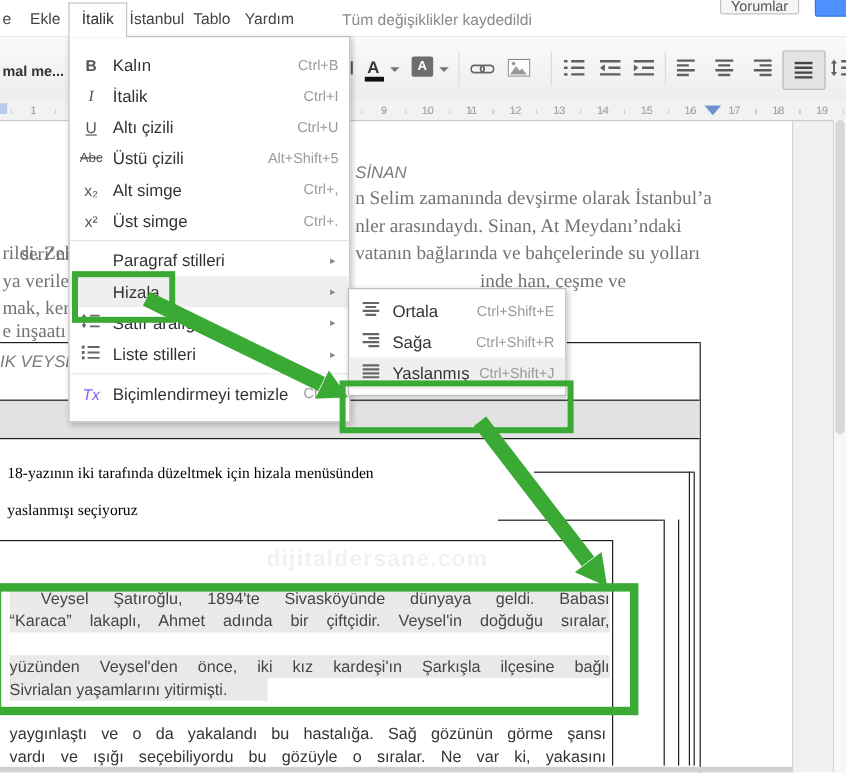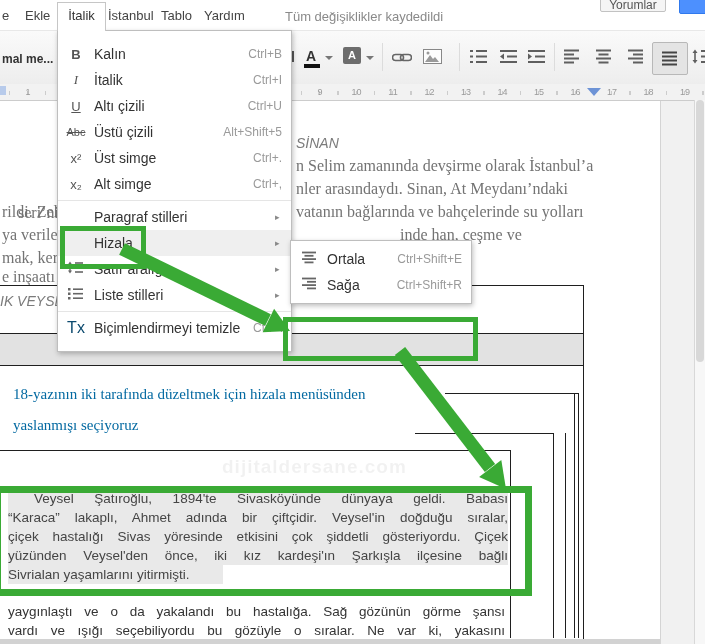--- a/index.html
+++ b/index.html
@@ -37,21 +37,21 @@
   #ruler-marker{position:absolute;left:587px;top:4px;width:0;height:0;
       border-left:7px solid transparent;border-right:7px solid transparent;
       border-top:8px solid #6d93d6;}
   #ruler-left-marker{position:absolute;left:0;top:2px;width:6px;height:9px;background:#b8cbeb;}
   
   .docline{position:absolute;font-size:16px;color:#737373;white-space:nowrap;z-index:1;}
   .dochead{position:absolute;font-size:14px;font-style:italic;color:#7b7b7b;white-space:nowrap;z-index:1;}
   .frameline{position:absolute;background:#1f1f1f;z-index:1;}
   #graybar{position:absolute;left:0;top:333px;width:583px;height:31px;background:#e2e2e2;
            border-top:1px solid #1f1f1f;border-bottom:1px solid #1f1f1f;z-index:1;}
-  .tut{position:absolute;left:13px;font-size:15px;color:#0369a1;white-space:nowrap;z-index:1;}
+  .tut{position:absolute;left:6px;font-size:13px;color:#000000;white-space:nowrap;z-index:1;}
   #watermark{position:absolute;left:222px;top:456px;font-size:19px;font-weight:bold;
              letter-spacing:1px;color:rgba(0,0,0,0.055);z-index:1;}
   .boxline{position:absolute;left:8px;width:500px;height:19px;font-size:13.5px;line-height:19px;
            color:#454545;background:#e9e9e9;text-align:justify;text-align-last:justify;z-index:2;}
   .botline{position:absolute;left:8px;width:497px;height:19px;font-size:13.5px;line-height:19px;
            color:#333;text-align:justify;text-align-last:justify;z-index:2;}
   #bottomband{position:absolute;left:0;top:639px;width:660px;height:5px;background:#d2d2d2;z-index:1;}
   #page-gutter{position:absolute;left:660px;top:100px;width:34px;height:544px;background:#f1f1f1;
                border-left:1px solid #d4d4d4;z-index:0;}
   
@@ -64,21 +64,21 @@
   .micon{width:36px;flex:none;text-align:center;color:#555;font-size:13px;}
   .mlabel{flex:1;font-size:14px;color:#333;white-space:nowrap;}
   .mshort{font-size:12px;color:#9a9a9a;padding-right:9px;}
   .marrow{width:16px;color:#888;font-size:9px;}
   .marrow::after{content:"▸";}
   .mdiv{border-top:1px solid #e5e5e5;margin:3px 0;}
   .ic-bold{font-weight:bold;font-family:"Liberation Sans",sans-serif;}
   .ic-italic{font-style:italic;font-family:"Liberation Serif",serif;}
   .ic-under{text-decoration:underline;}
   .ic-strike{text-decoration:line-through;font-size:11px;}
-  .ic-clear{font-size:16px;color:#0c4a6e;}
+  .ic-clear{font-style:italic;font-size:13px;color:#8b5cf6;}
   
   .gbox{position:absolute;border:5px solid #3aaa35;z-index:40;pointer-events:none;}
   #gbox-paragraph{border-width:7px;}
   #arrows{position:absolute;left:0;top:0;width:705px;height:644px;z-index:41;pointer-events:none;}
   
   #scrollbar{position:absolute;left:694px;top:100px;width:11px;height:544px;background:#f7f7f7;
              border-left:1px solid #d8d8d8;z-index:6;}
   #scroll-thumb{position:absolute;left:1px;top:0;width:8px;height:262px;background:#d8d8d8;border-radius:4px;}
 </style>
 </head>
@@ -259,21 +259,20 @@
   <div class="frameline" style="left:415px;top:433px;width:138px;height:1px;"></div>
   <div class="frameline" style="left:553px;top:433px;width:1px;height:205px;"></div>
   <div class="frameline" style="left:565px;top:433px;width:1px;height:205px;"></div>
   <div class="frameline" style="left:0;top:450px;width:510px;height:1px;"></div>
   <div class="frameline" style="left:510px;top:450px;width:1px;height:188px;"></div>
 
   <span id="watermark">dijitaldersane.com</span>
 
   <div class="boxline" style="top:489px;padding-left:26px;width:474px;">Veysel Şatıroğlu, 1894'te Sivasköyünde dünyaya geldi. Babası</div>
   <div class="boxline" style="top:508px;">“Karaca” lakaplı, Ahmet adında bir çiftçidir. Veysel'in doğduğu sıralar,</div>
-  <div class="boxline" style="top:527px;">çiçek hastalığı Sivas yöresinde etkisini çok şiddetli gösteriyordu. Çiçek</div>
   <div class="boxline" style="top:546px;">yüzünden Veysel'den önce, iki kız kardeşi'ın Şarkışla ilçesine bağlı</div>
   <div class="boxline" style="top:565px;width:215px;text-align:center;text-align-last:left;">Sivrialan yaşamlarını yitirmişti.</div>
 
   <div class="botline" style="top:621px;">vardı ve ışığı seçebiliyordu bu gözüyle o sıralar. Ne var ki, yakasını</div>
   <div class="botline" style="top:602px;">yaygınlaştı ve o da yakalandı bu hastalığa. Sağ gözünün görme şansı</div>
   <div id="bottomband"></div>
 
   <div id="format-menu" class="panel">
     <div class="mrow">
       <span class="micon ic-bold">B</span>
@@ -289,28 +288,28 @@
       <span class="micon ic-under">U</span>
       <span class="mlabel">Altı çizili</span>
       <span class="mshort">Ctrl+U</span>
     </div>
     <div class="mrow">
       <span class="micon ic-strike">Abc</span>
       <span class="mlabel">Üstü çizili</span>
       <span class="mshort">Alt+Shift+5</span>
     </div>
     <div class="mrow">
+      <span class="micon">x₂</span>
+      <span class="mlabel">Alt simge</span>
+      <span class="mshort">Ctrl+,</span>
+    </div>
+    <div class="mrow">
       <span class="micon">x²</span>
       <span class="mlabel">Üst simge</span>
       <span class="mshort">Ctrl+.</span>
-    </div>
-    <div class="mrow">
-      <span class="micon">x₂</span>
-      <span class="mlabel">Alt simge</span>
-      <span class="mshort">Ctrl+,</span>
     </div>
     <div class="mdiv"></div>
     <div class="mrow">
       <span class="micon"></span>
       <span class="mlabel">Paragraf stilleri</span>
       <span class="marrow"></span>
     </div>
     <div class="mrow hovered">
       <span class="micon"></span>
       <span class="mlabel">Hizala</span>
@@ -380,20 +379,34 @@
               <line x1="0" y1="1.5" x2="14" y2="1.5"></line>
               <line x1="5" y1="4.8" x2="14" y2="4.8"></line>
               <line x1="0" y1="8.1" x2="14" y2="8.1"></line>
               <line x1="5" y1="11.4" x2="14" y2="11.4"></line>
             </g>
           </svg>
       </span>
       <span class="mlabel">Sağa</span>
       <span class="mshort">Ctrl+Shift+R</span>
     </div>
+    <div class="mrow hovered">
+      <span class="micon">
+        <svg width="15" height="13">
+            <g stroke="#666" stroke-width="1.8">
+              <line x1="0" y1="1.5" x2="14" y2="1.5"></line>
+              <line x1="0" y1="4.8" x2="14" y2="4.8"></line>
+              <line x1="0" y1="8.1" x2="14" y2="8.1"></line>
+              <line x1="0" y1="11.4" x2="14" y2="11.4"></line>
+            </g>
+          </svg>
+      </span>
+      <span class="mlabel">Yaslanmış</span>
+      <span class="mshort">Ctrl+Shift+J</span>
+    </div>
   </div>
 
   <div class="gbox" style="left:60px;top:226px;width:76px;height:33px;"></div>
   <div class="gbox" style="left:283px;top:317px;width:185px;height:34px;"></div>
   <div class="gbox" id="gbox-paragraph" style="left:-6px;top:486px;width:524px;height:96px;"></div>
 
   <svg id="arrows">
     <line x1="122" y1="249" x2="268" y2="320" stroke="#3aaa35" stroke-width="13"></line>
     <polygon points="290,331 262.7,332.2 274.1,308.8" fill="#3aaa35"></polygon>
     <line x1="400" y1="351" x2="490" y2="468" stroke="#3aaa35" stroke-width="13"></line>

